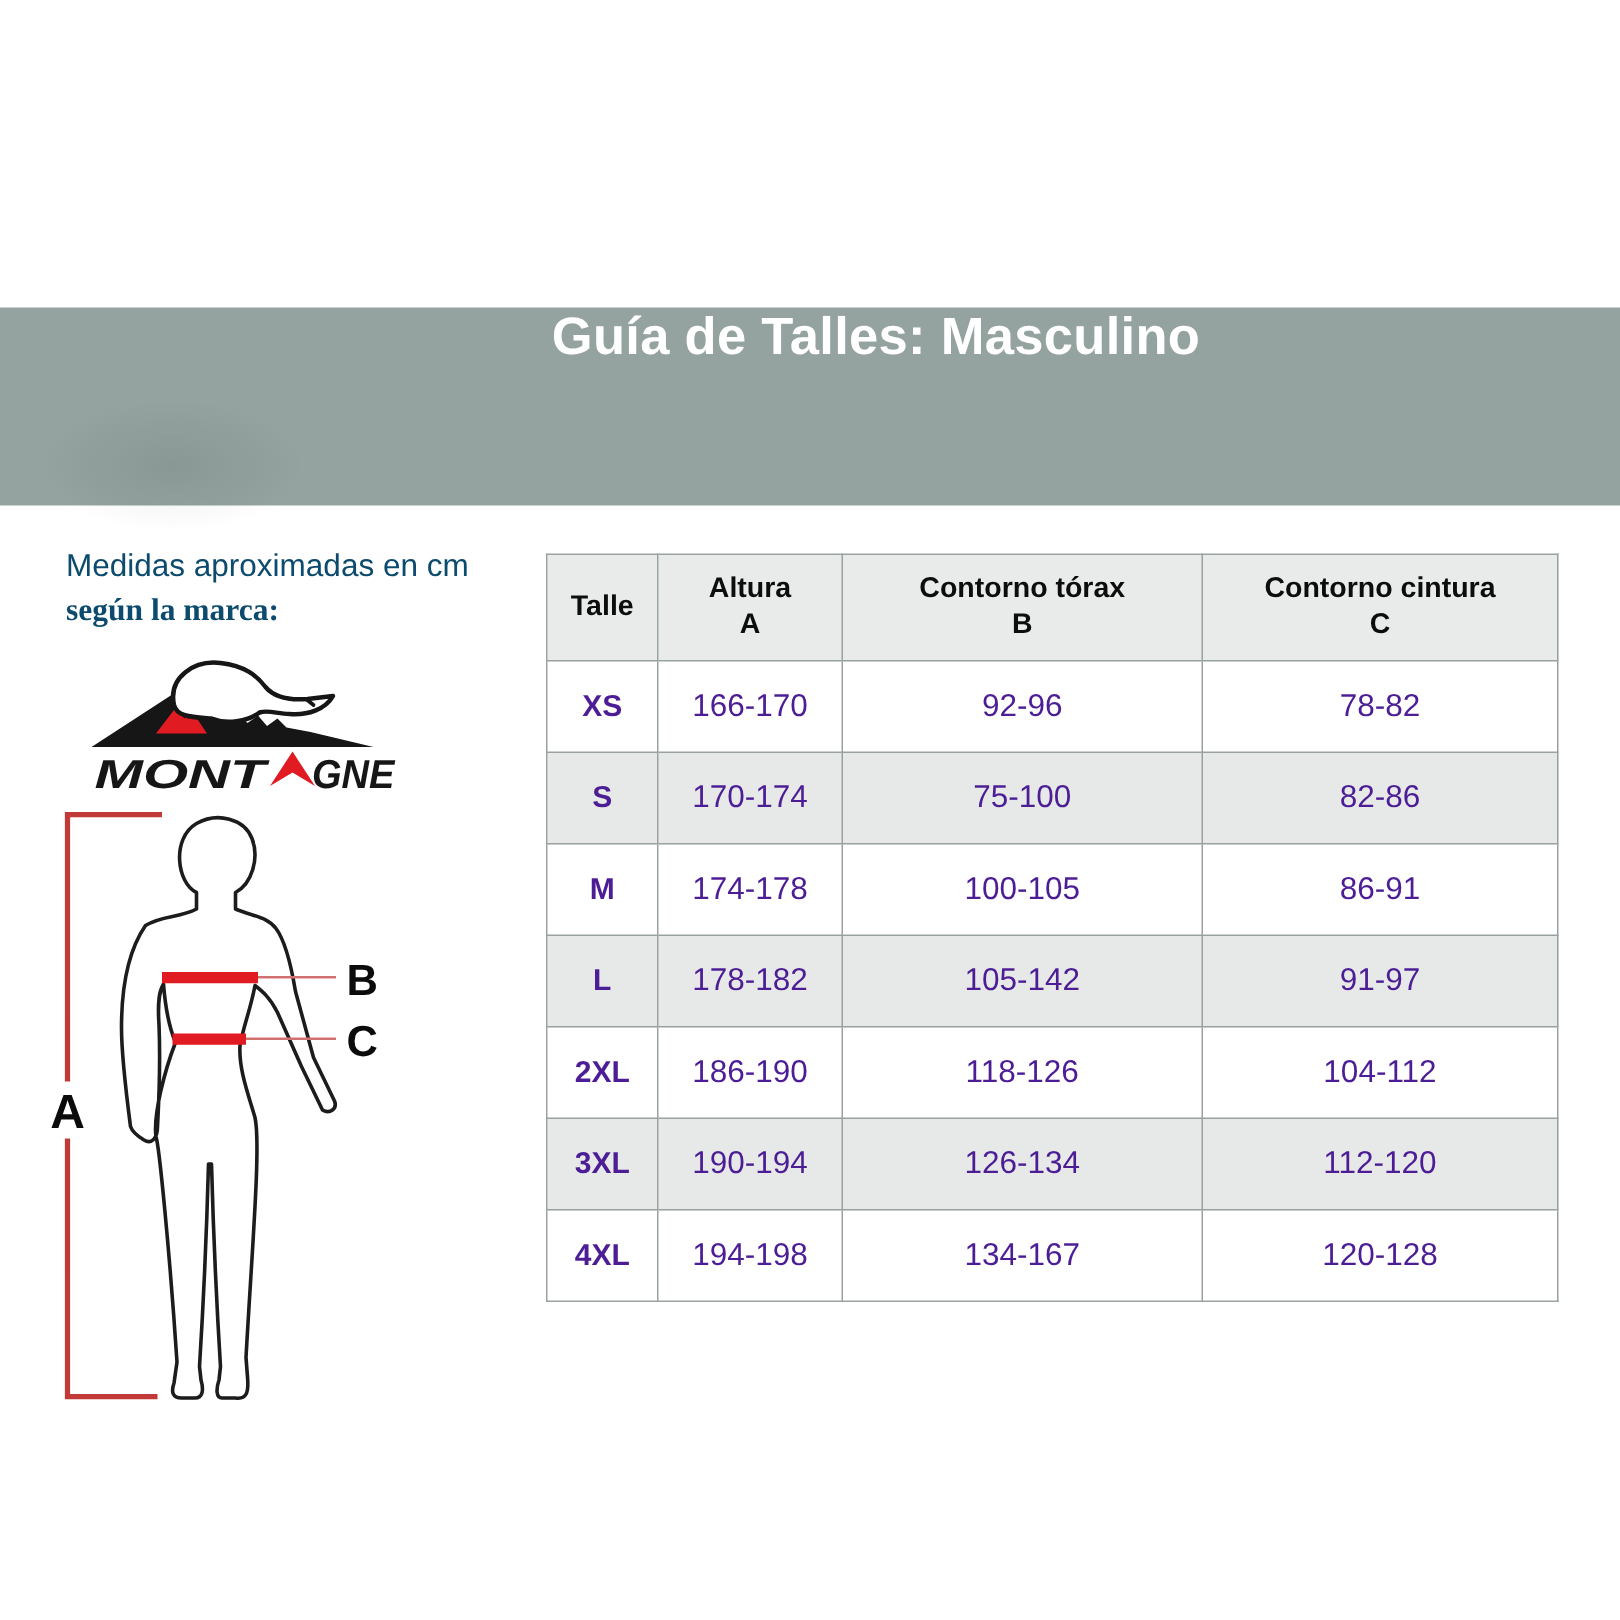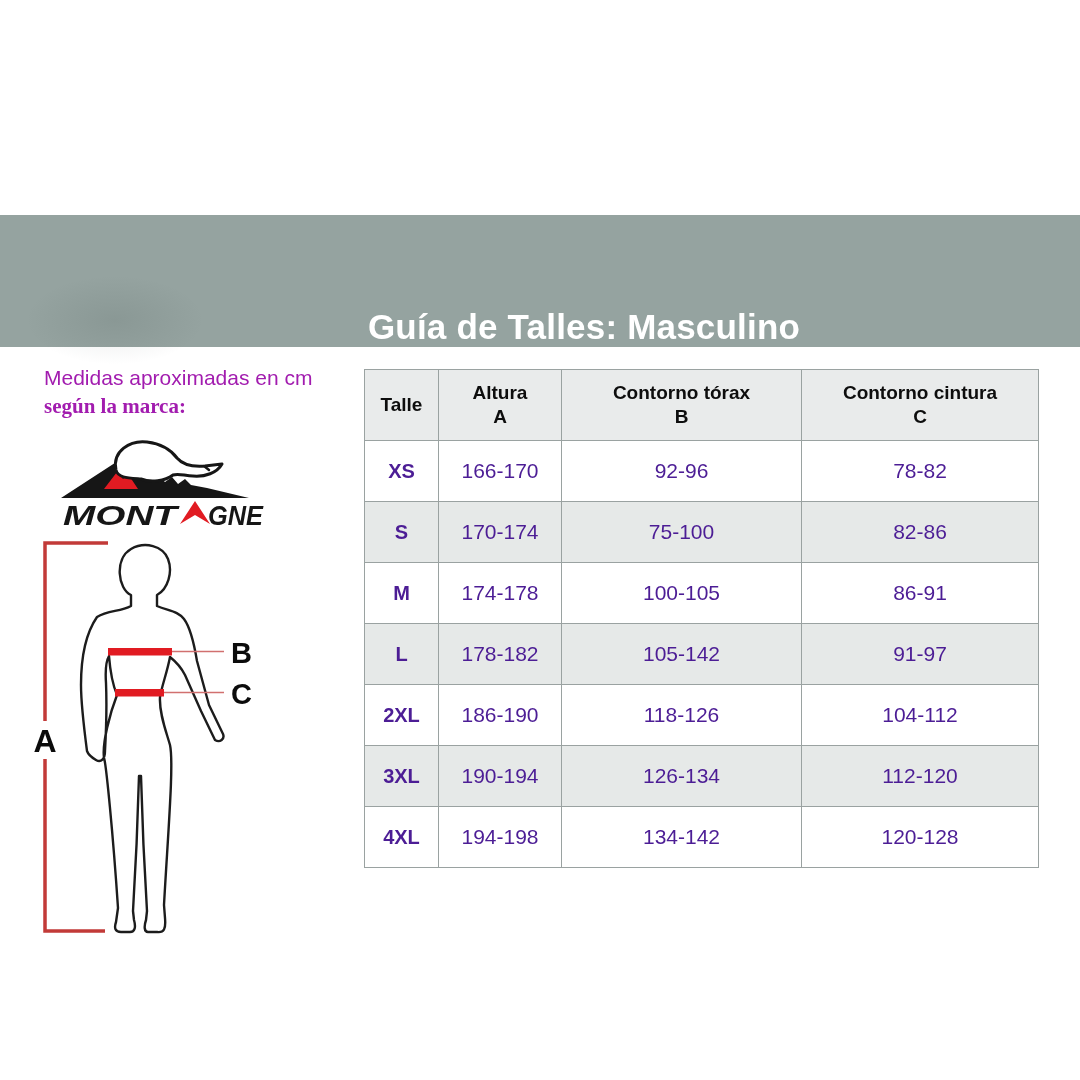--- a/index.html
+++ b/index.html
@@ -11,38 +11,38 @@
     --header-row-bg:#e9ebeb;
     --grid-line:#9aa2a1;
     --ink:#161616;
   }
   html,body{margin:0;padding:0;}
   body{background:#ffffff;font-family:"Liberation Sans", sans-serif;color:var(--ink);}
   .page{position:relative;width:1080px;height:1080px;background:#ffffff;overflow:hidden;}
 
   
   .band{
-    position:absolute;left:0;top:215px;width:1080px;height:132px;
+    position:absolute;left:0;top:205px;width:1080px;height:132px;
     background:var(--banner-bg);
-    display:flex;align-items:flex-end;justify-content:center;
+    display:flex;align-items:flex-start;justify-content:center;
   }
   .band::after{
     content:"";position:absolute;left:25px;top:60px;width:180px;height:90px;
     background:radial-gradient(ellipse at center, rgba(40,55,52,0.10), rgba(40,55,52,0) 70%);
     pointer-events:none;
   }
   .band h1{
     margin:0 0 0 88px;
     font-size:35px;font-weight:700;color:#ffffff;letter-spacing:0.2px;
   }
 
   
   .intro{
     position:absolute;left:44px;top:364px;margin:0;
-    font-size:21px;line-height:28px;color:#a21caf;
+    font-size:21px;line-height:28px;color:#0c4a6e;
   }
   .intro strong{font-weight:700;font-family:Liberation Serif, serif;}
 
   
   .logo{position:absolute;left:55px;top:436px;width:212px;height:100px;font-style:italic;}
   .figure{position:absolute;left:18px;top:533px;width:275px;height:428px;}
 
   
   .size-table{
     position:absolute;left:364px;top:369px;width:674px;
@@ -187,19 +187,19 @@
       </tr>
       <tr>
         <td class="size-col">3XL</td>
         <td>190-194</td>
         <td>126-134</td>
         <td>112-120</td>
       </tr>
       <tr>
         <td class="size-col">4XL</td>
         <td>194-198</td>
-        <td>134-142</td>
+        <td>134-167</td>
         <td>120-128</td>
       </tr>
     </tbody>
   </table>
 
 </div>
 
 </body></html>

